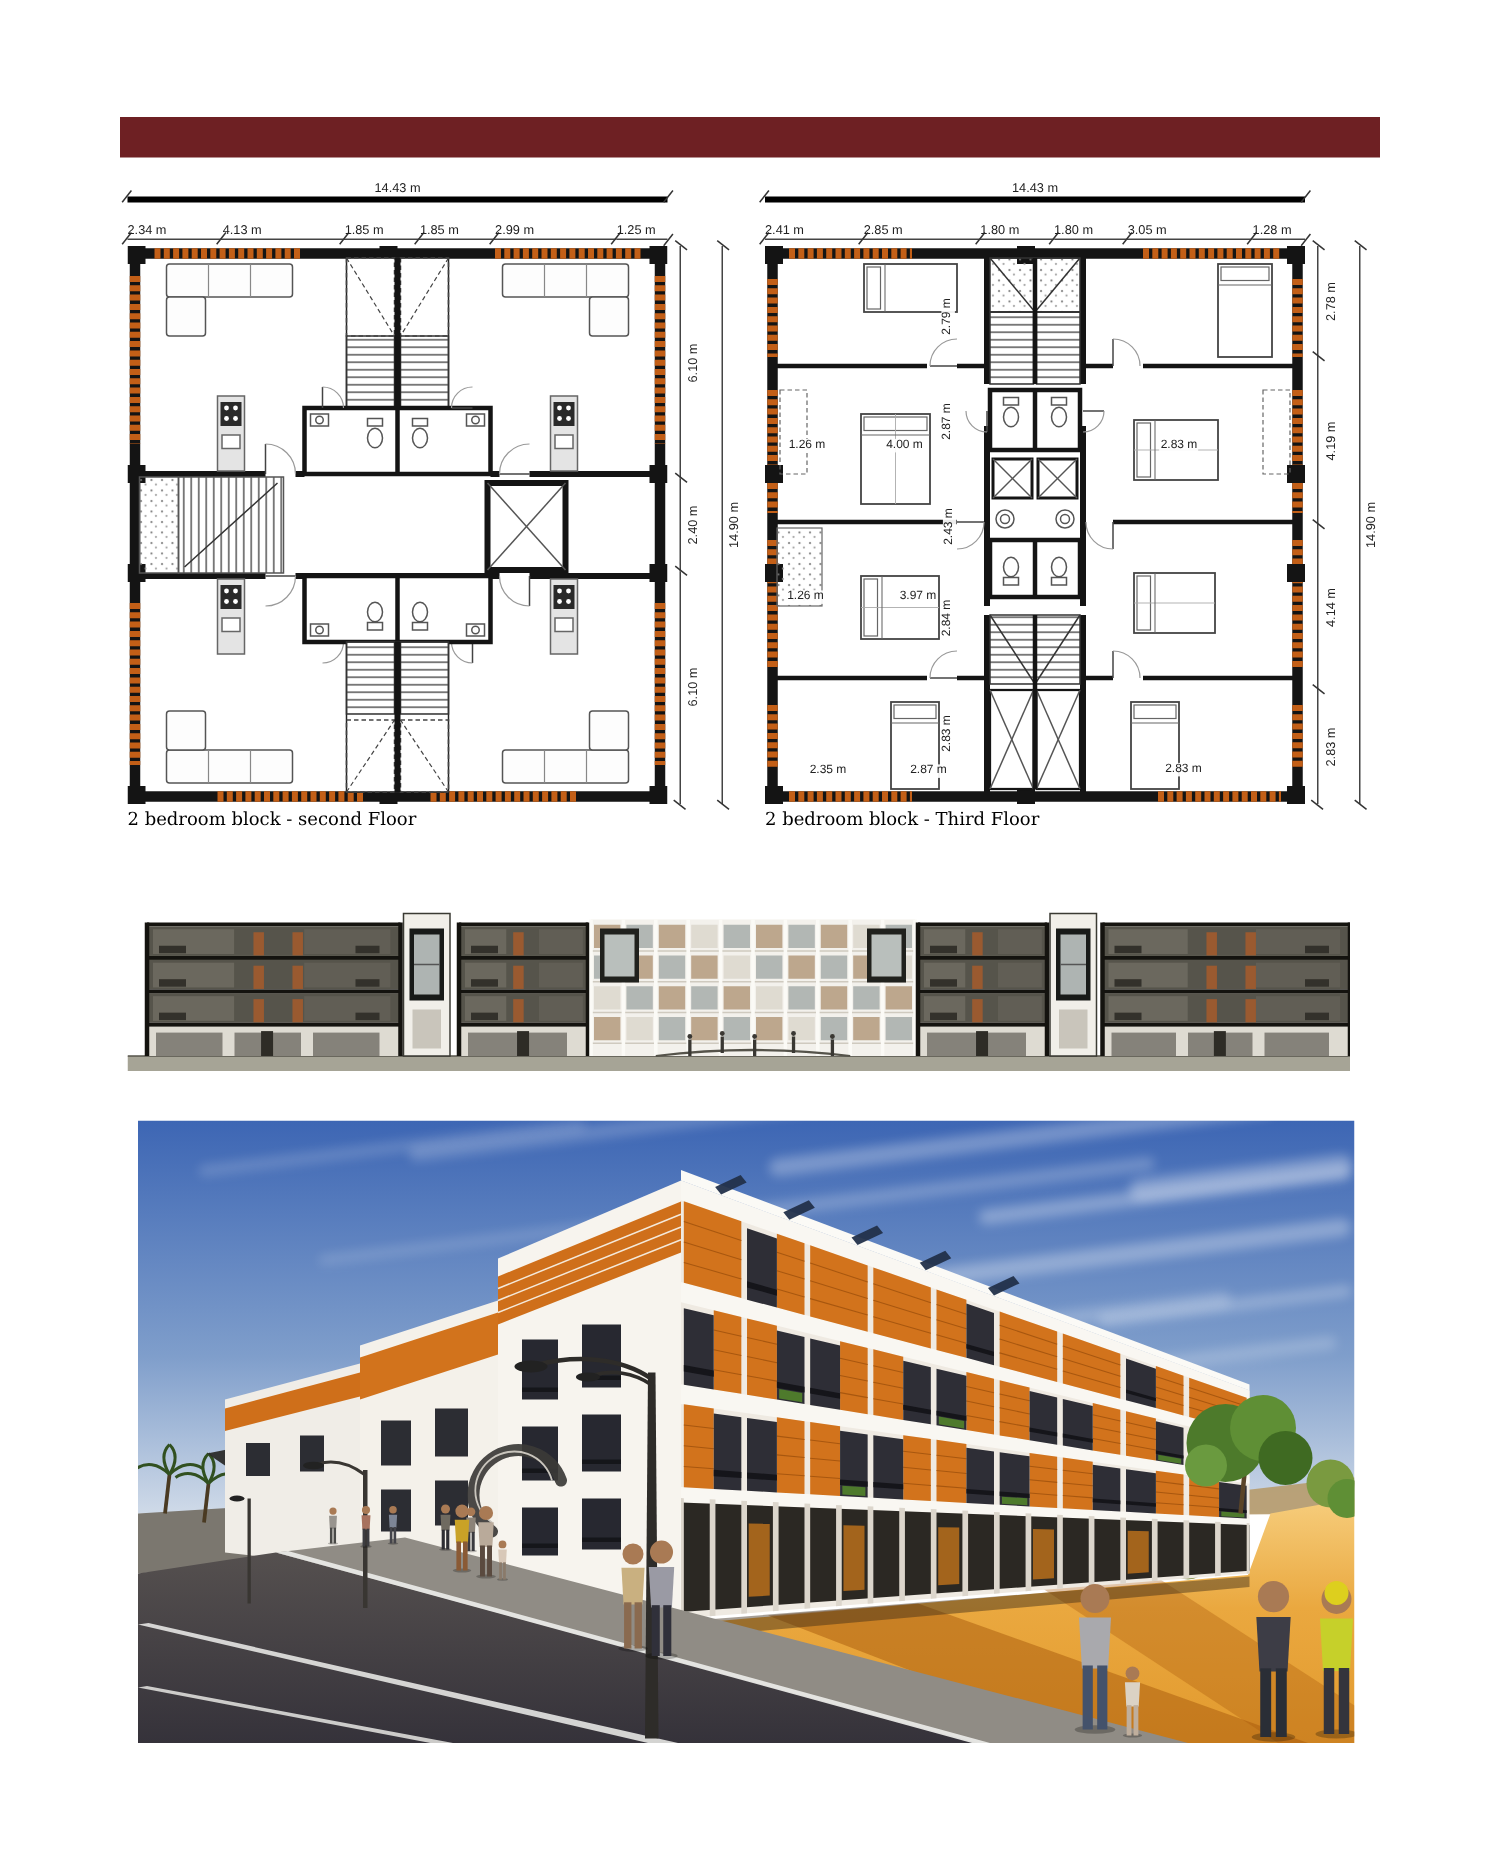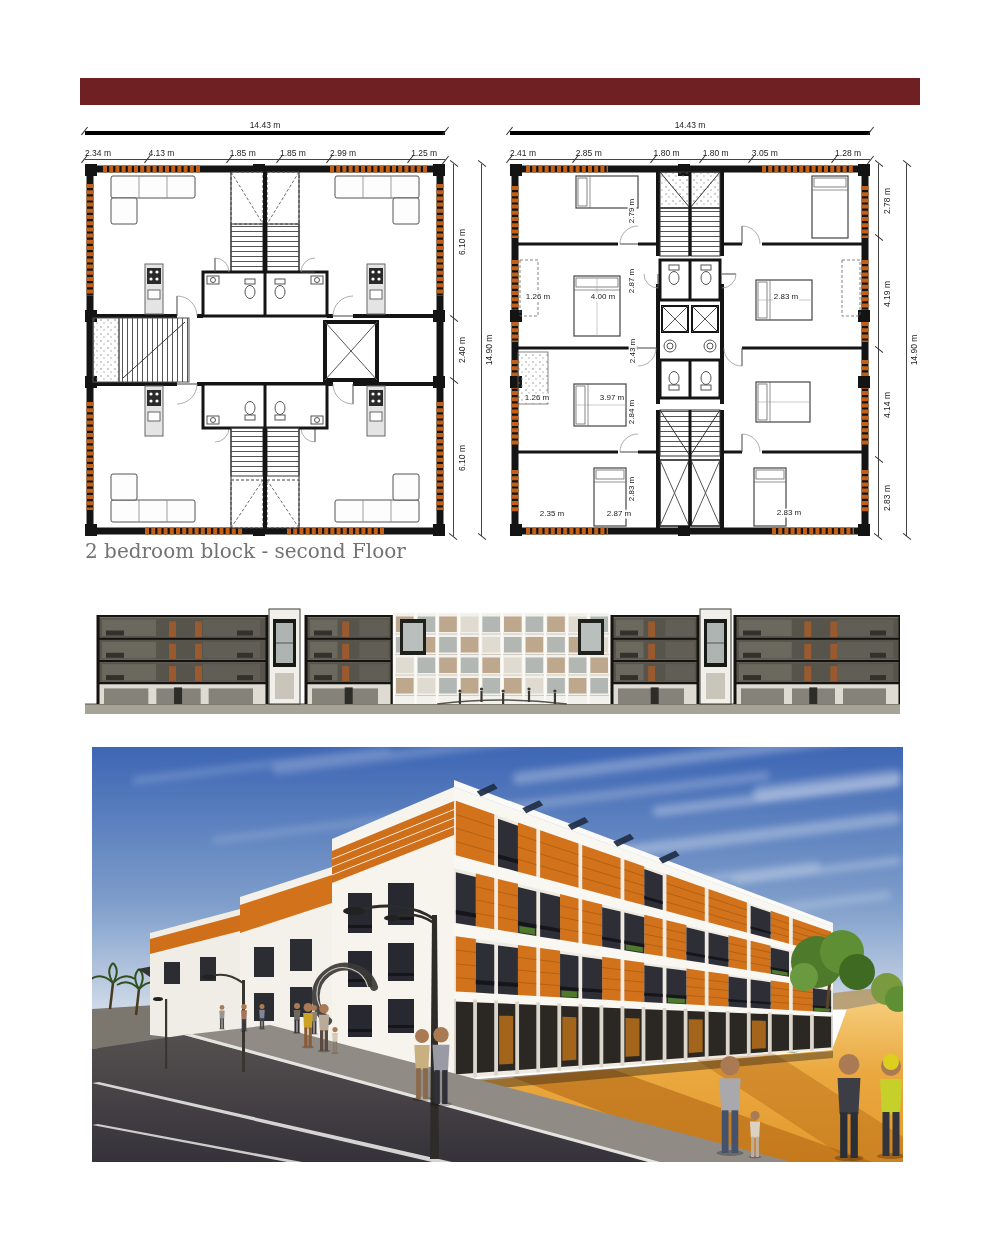--- a/index.html
+++ b/index.html
@@ -25,21 +25,21 @@
 .dim-chain-v .dim-seg{position:relative;flex-basis:0;border-left:1px solid #444}
 .dim-chain-v .dim-seg .dim-text{position:absolute;left:50%;top:50%;transform:translate(-50%,-50%) rotate(-90deg)}
 .dim-chain-v .dim-seg::before{content:"";position:absolute;left:-5px;top:-1px;width:10px;height:1.3px;background:#333;transform:rotate(38deg)}
 .dim-chain-v::after{content:"";position:absolute;left:-5px;bottom:-1px;width:10px;height:1.3px;background:#333;transform:rotate(38deg)}
 .dim-overall-v{position:absolute;left:396px;top:42px;width:14px;height:372px;border-left:1px solid #444}
 .dim-overall-v .dim-text{position:absolute;left:50%;top:50%;transform:translate(-50%,-50%) rotate(-90deg)}
 .dim-overall-v::before{content:"";position:absolute;left:-5px;top:-1px;width:10px;height:1.3px;background:#333;transform:rotate(38deg)}
 .dim-overall-v::after{content:"";position:absolute;left:-5px;bottom:-1px;width:10px;height:1.3px;background:#333;transform:rotate(38deg)}
 .int-dim{position:absolute;transform:translate(-50%,-50%);font-size:8px;color:#222;background:rgba(255,255,255,.92);padding:0 1px;white-space:nowrap;z-index:2;line-height:1.1}
 .int-dim.v{transform:translate(-50%,-50%) rotate(-90deg)}
-.plan-caption{position:absolute;left:0;top:417px;font-family:"DejaVu Serif",serif;font-weight:500;font-size:20px;color:#737373;white-space:nowrap}
+.plan-caption{position:absolute;left:0;top:417px;font-family:"DejaVu Serif",serif;font-weight:500;font-size:12px;color:#000000;white-space:nowrap}
 .section-drawing{position:absolute;left:85px;top:603px;width:815px;height:120px}
 .exterior-render{position:absolute;left:92px;top:747px;width:811px;height:415px}
 svg{display:block}
 </style>
 </head>
 <body>
 
 <div class="page">
 
   <div class="header-bar"></div>
@@ -423,20 +423,21 @@
         <span class="dim-seg" style="flex-grow: 4.14;">
           <span class="dim-text">4.14 m</span>
         </span>
         <span class="dim-seg" style="flex-grow: 2.83;">
           <span class="dim-text">2.83 m</span>
         </span>
       </div>
     <div class="dim-overall-v">
       <span class="dim-text">14.90 m</span>
     </div>
+    <h3 class="plan-caption">2 bedroom block - Third Floor</h3>
   </section>
 
   <div class="section-drawing">
     <svg id="section-svg" viewBox="0 0 815 120" width="815" height="120">
         <g>
           <rect x="0" y="101" width="815" height="10" fill="#a6a496"></rect>
           <line x1="0" y1="101" x2="815" y2="101" stroke="#55534a" stroke-width="1"></line>
           <rect x="55" y="86" width="6" height="15" fill="#8a4a28"></rect>
         </g>
         <g>

